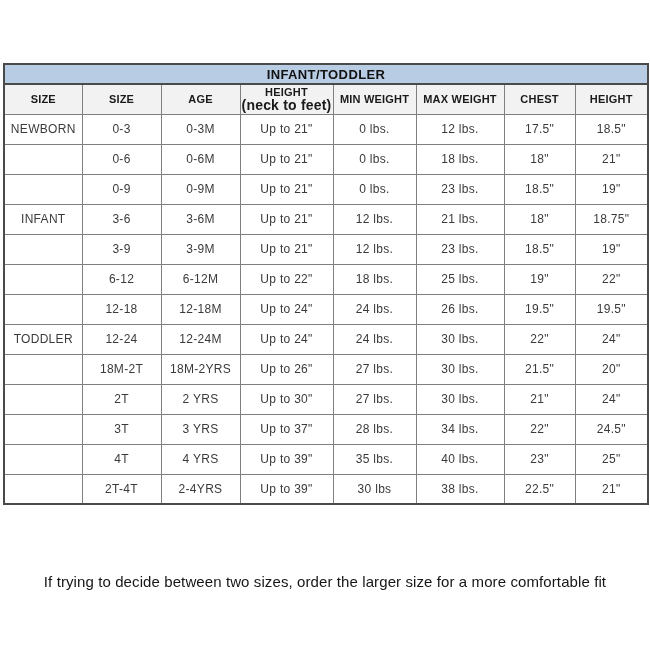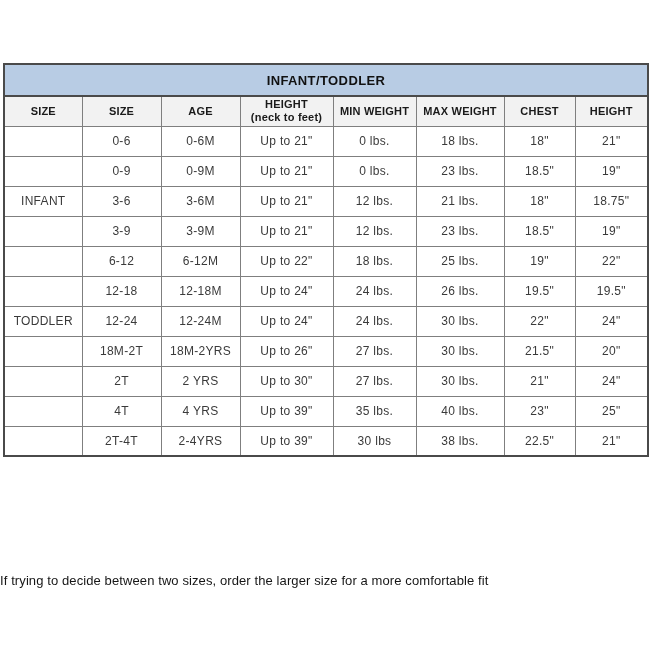--- a/index.html
+++ b/index.html
@@ -22,38 +22,38 @@
     position:absolute;left:3px;top:63px;width:644px;
     border-collapse:collapse;table-layout:fixed;
     border:2px solid var(--border-dark);
   }
   table.size-chart th,table.size-chart td{
     border:1px solid var(--border);
     text-align:center;vertical-align:middle;
     overflow:hidden;white-space:nowrap;
   }
   tr.row-title th{
-    height:32px;background:var(--title-bg);
+    height:20px;background:var(--title-bg);
     font-size:13px;font-weight:bold;color:#111;
     letter-spacing:.4px;
     border-bottom:2px solid var(--border-dark);
   }
   tr.row-header th{
     height:30px;background:var(--header-bg);
     font-size:11px;font-weight:bold;color:var(--text-dark);
     letter-spacing:.2px;line-height:13px;
   }
-  tr.row-header th .hs{display:block;font-size:11px;}
+  tr.row-header th .hs{display:block;font-size:14px;}
   tbody td{
     height:30px;background:#ffffff;
     font-size:12px;letter-spacing:.3px;color:var(--text);
   }
   .footer-note{
     position:absolute;left:0;top:573px;width:650px;
-    font-size:13px;color:#161616;
+    text-align:center;font-size:15px;color:#161616;
     letter-spacing:.1px;
   }
 </style>
 </head>
 <body>
 
 <div class="page">
   <table class="size-chart">
     <colgroup>
       <col style="width:78px">
@@ -75,20 +75,30 @@
           <th><span class="hl">AGE</span></th>
           <th><span class="hl">HEIGHT</span><span class="hs">(neck to feet)</span></th>
           <th><span class="hl">MIN WEIGHT</span></th>
           <th><span class="hl">MAX WEIGHT</span></th>
           <th><span class="hl">CHEST</span></th>
           <th><span class="hl">HEIGHT</span></th>
         </tr>
     </thead>
     <tbody id="table-body">
         <tr>
+          <td>NEWBORN</td>
+          <td>0-3</td>
+          <td>0-3M</td>
+          <td>Up to 21"</td>
+          <td>0 lbs.</td>
+          <td>12 lbs.</td>
+          <td>17.5"</td>
+          <td>18.5"</td>
+        </tr>
+        <tr>
           <td></td>
           <td>0-6</td>
           <td>0-6M</td>
           <td>Up to 21"</td>
           <td>0 lbs.</td>
           <td>18 lbs.</td>
           <td>18"</td>
           <td>21"</td>
         </tr>
         <tr>
@@ -166,20 +176,30 @@
           <td>2T</td>
           <td>2 YRS</td>
           <td>Up to 30"</td>
           <td>27 lbs.</td>
           <td>30 lbs.</td>
           <td>21"</td>
           <td>24"</td>
         </tr>
         <tr>
           <td></td>
+          <td>3T</td>
+          <td>3 YRS</td>
+          <td>Up to 37"</td>
+          <td>28 lbs.</td>
+          <td>34 lbs.</td>
+          <td>22"</td>
+          <td>24.5"</td>
+        </tr>
+        <tr>
+          <td></td>
           <td>4T</td>
           <td>4 YRS</td>
           <td>Up to 39"</td>
           <td>35 lbs.</td>
           <td>40 lbs.</td>
           <td>23"</td>
           <td>25"</td>
         </tr>
         <tr>
           <td></td>

